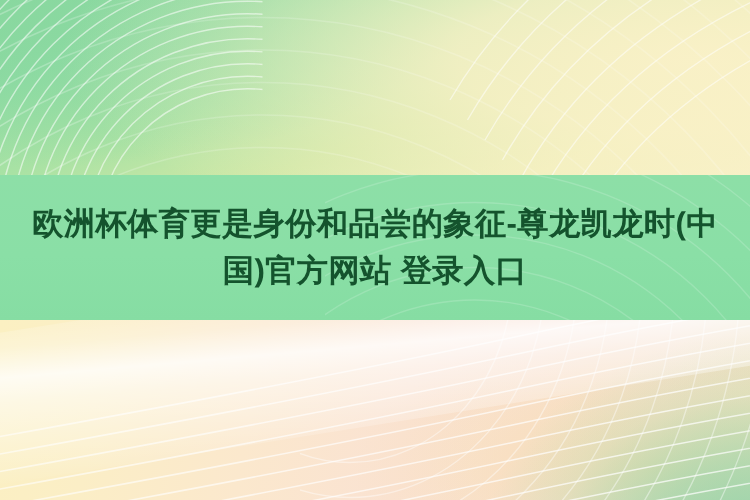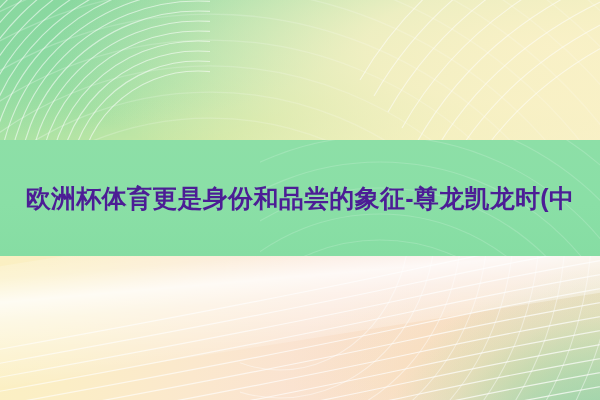--- a/index.html
+++ b/index.html
@@ -60,21 +60,21 @@
   .waves-bot{position:absolute;left:-60px;bottom:-170px;width:820px;height:420px;}
   .waves-bot2{position:absolute;right:-200px;bottom:-120px;width:560px;height:330px;}
 
   
   .headline{
     position:absolute;left:0;top:140px;width:600px;height:116px;
     display:flex;flex-direction:column;align-items:center;justify-content:center;
     z-index:6;
   }
   .headline .line{
-    color:#4c1d95;
+    color:#14532d;
     font-size:25px;
     font-weight:bold;
     line-height:38px;
     letter-spacing:.3px;
     white-space:nowrap;
     text-align:right;
   }
 </style>
 </head>
 <body>
@@ -239,15 +239,16 @@
           <ellipse cx="40" cy="30" rx="416" ry="458"></ellipse>
         </g>
       </svg>
     </div>
 
     <div class="white-streak"></div>
   </div>
 
   <div class="headline">
     <div class="line">欧洲杯体育更是身份和品尝的象征-尊龙凯龙时(中</div>
+    <div class="line">国)官方网站 登录入口</div>
   </div>
 
 </div>
 
 </body></html>

